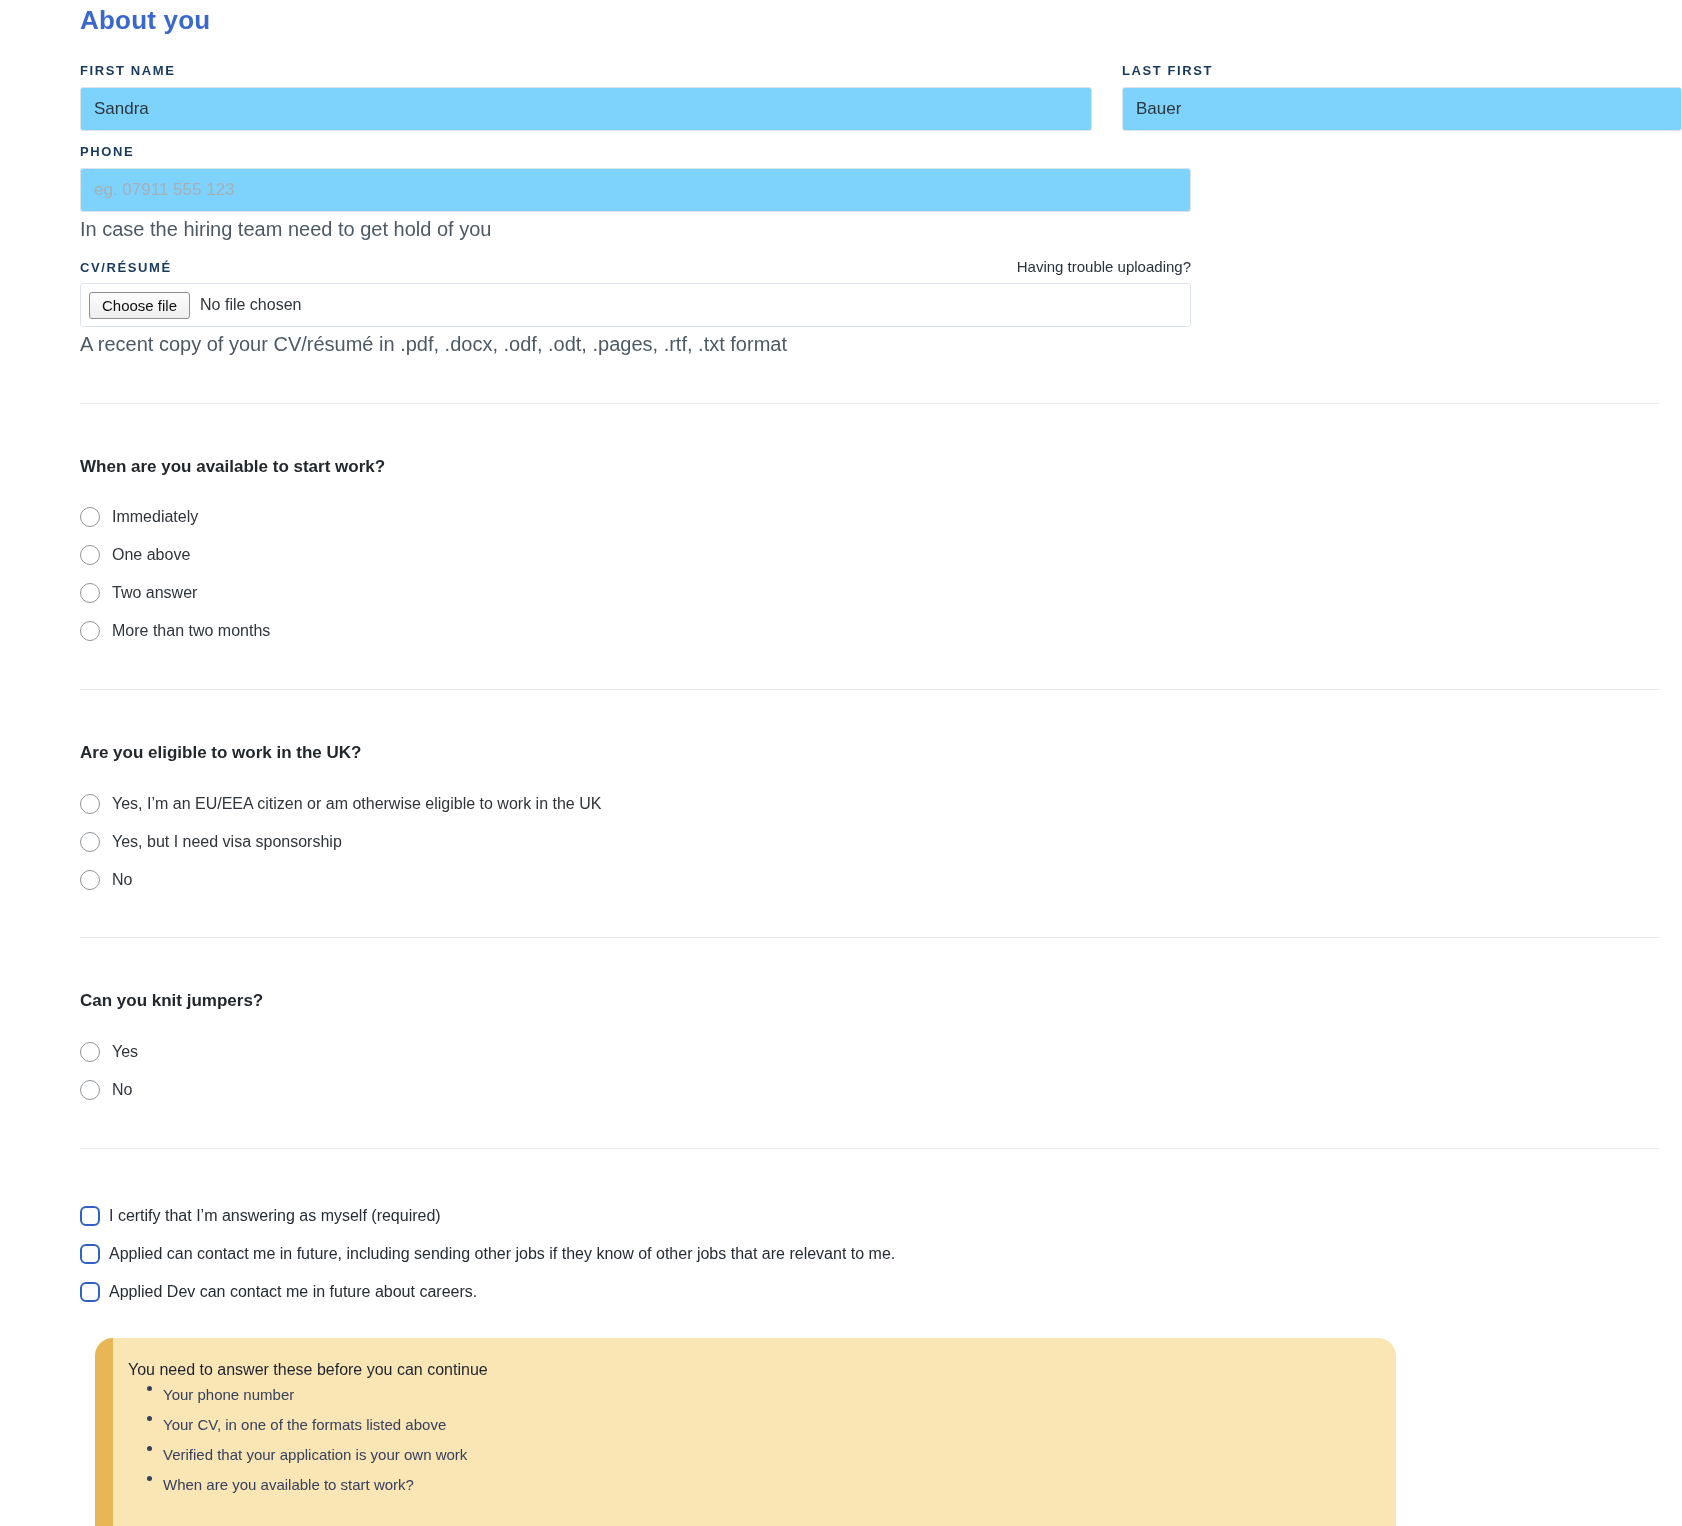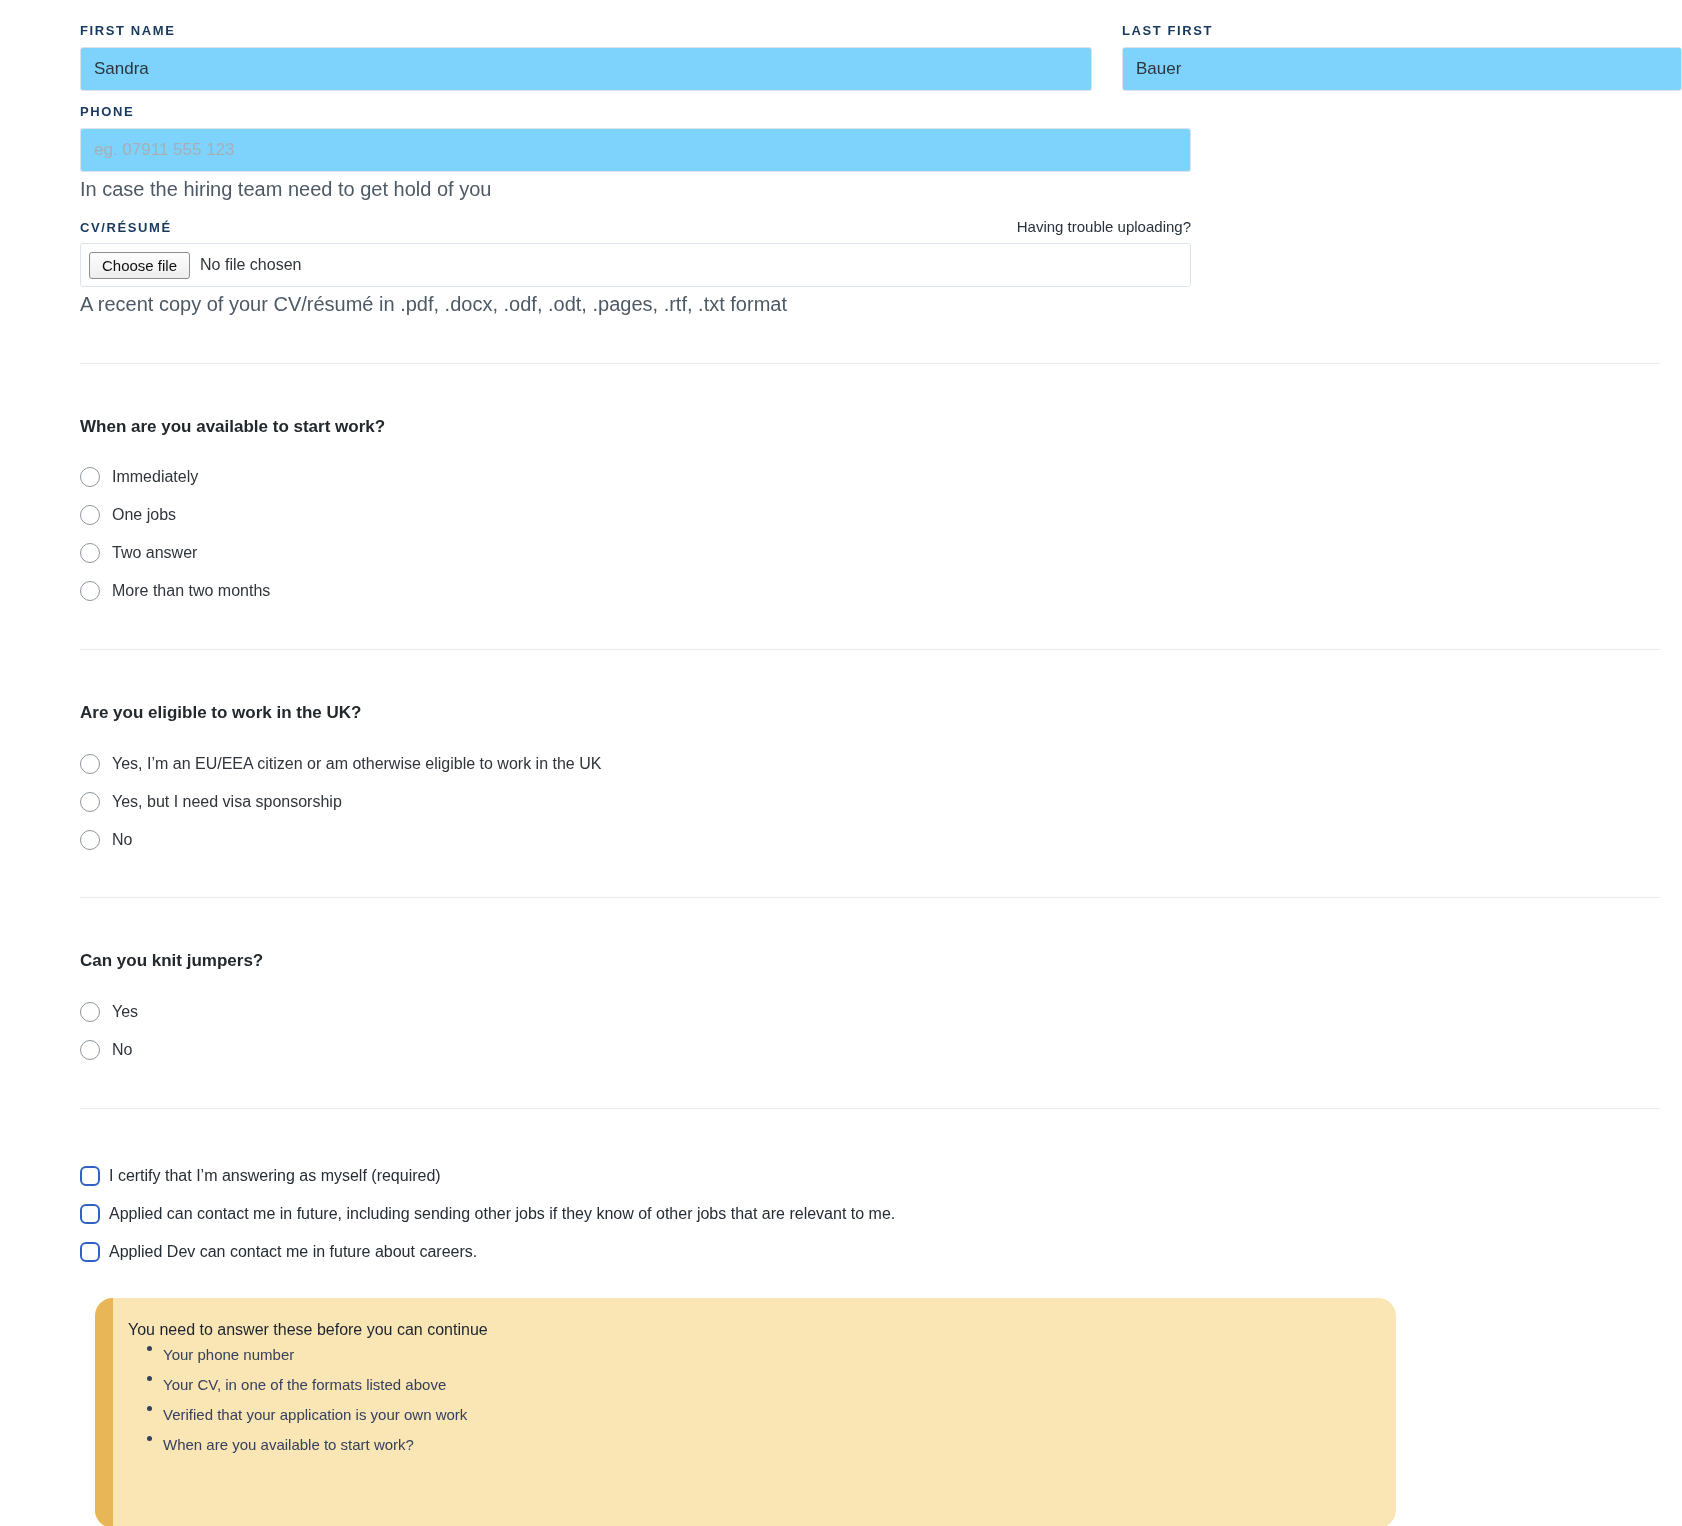--- a/index.html
+++ b/index.html
@@ -11,21 +11,21 @@
   }
   .content { padding:4px 0 0 80px; }
 
   .page-title { font-size:26px; line-height:32px; font-weight:700; color:#3a68cc; letter-spacing:.2px; }
   .page-subtitle { margin-top:13px; font-size:17px; line-height:22px; color:#3a4149; }
 
   .field-label {
     display:block; font-size:13px; line-height:16px; font-weight:700;
     letter-spacing:1.6px; color:#17395e;
   }
-  .names-row { display:flex; gap:30px; margin-top:19px; }
+  .names-row { display:flex; gap:30px; margin-top:27px; }
   .col-main { width:1111px; }
   .col-side { width:560px; flex:none; }
   .text-input {
     margin-top:8px; width:100%; height:44px; border:1px solid #dde3ea; border-radius:3px;
     padding:0 13px; font-family:"Liberation Sans", sans-serif; font-size:17px; color:#2d353c;
     background:#7dd3fc; outline:none;
   }
   .text-input::placeholder { color:#a8aeb5; }
 
   .phone-group { margin-top:13px; width:1111px; }
@@ -77,20 +77,21 @@
   .warning-list li .dot {
     width:5px; height:5px; border-radius:50%; background:#35415f; flex:none; margin-right:11px;
   }
 </style>
 </head>
 <body>
 
 <div class="page">
   <div class="content">
 
+    <h1 class="page-title">About you</h1>
 
     <div class="names-row">
       <div class="col-main">
         <label class="field-label">FIRST NAME</label>
         <input class="text-input" type="text" value="Sandra" style="">
       </div>
       <div class="col-side">
         <label class="field-label">LAST FIRST</label>
         <input class="text-input" type="text" value="Bauer" style="">
       </div>
@@ -115,21 +116,21 @@
     <hr class="section-divider hr-1">
 
     <h2 class="question-heading qh-1">When are you available to start work?</h2>
     <div class="option-group og-1">
       <div class="option-row">
         <span class="radio-circle"></span>
         <span class="option-label">Immediately</span>
       </div>
       <div class="option-row">
         <span class="radio-circle"></span>
-        <span class="option-label">One jobs</span>
+        <span class="option-label">One above</span>
       </div>
       <div class="option-row">
         <span class="radio-circle"></span>
         <span class="option-label">Two answer</span>
       </div>
       <div class="option-row">
         <span class="radio-circle"></span>
         <span class="option-label">More than two months</span>
       </div>
     </div>

